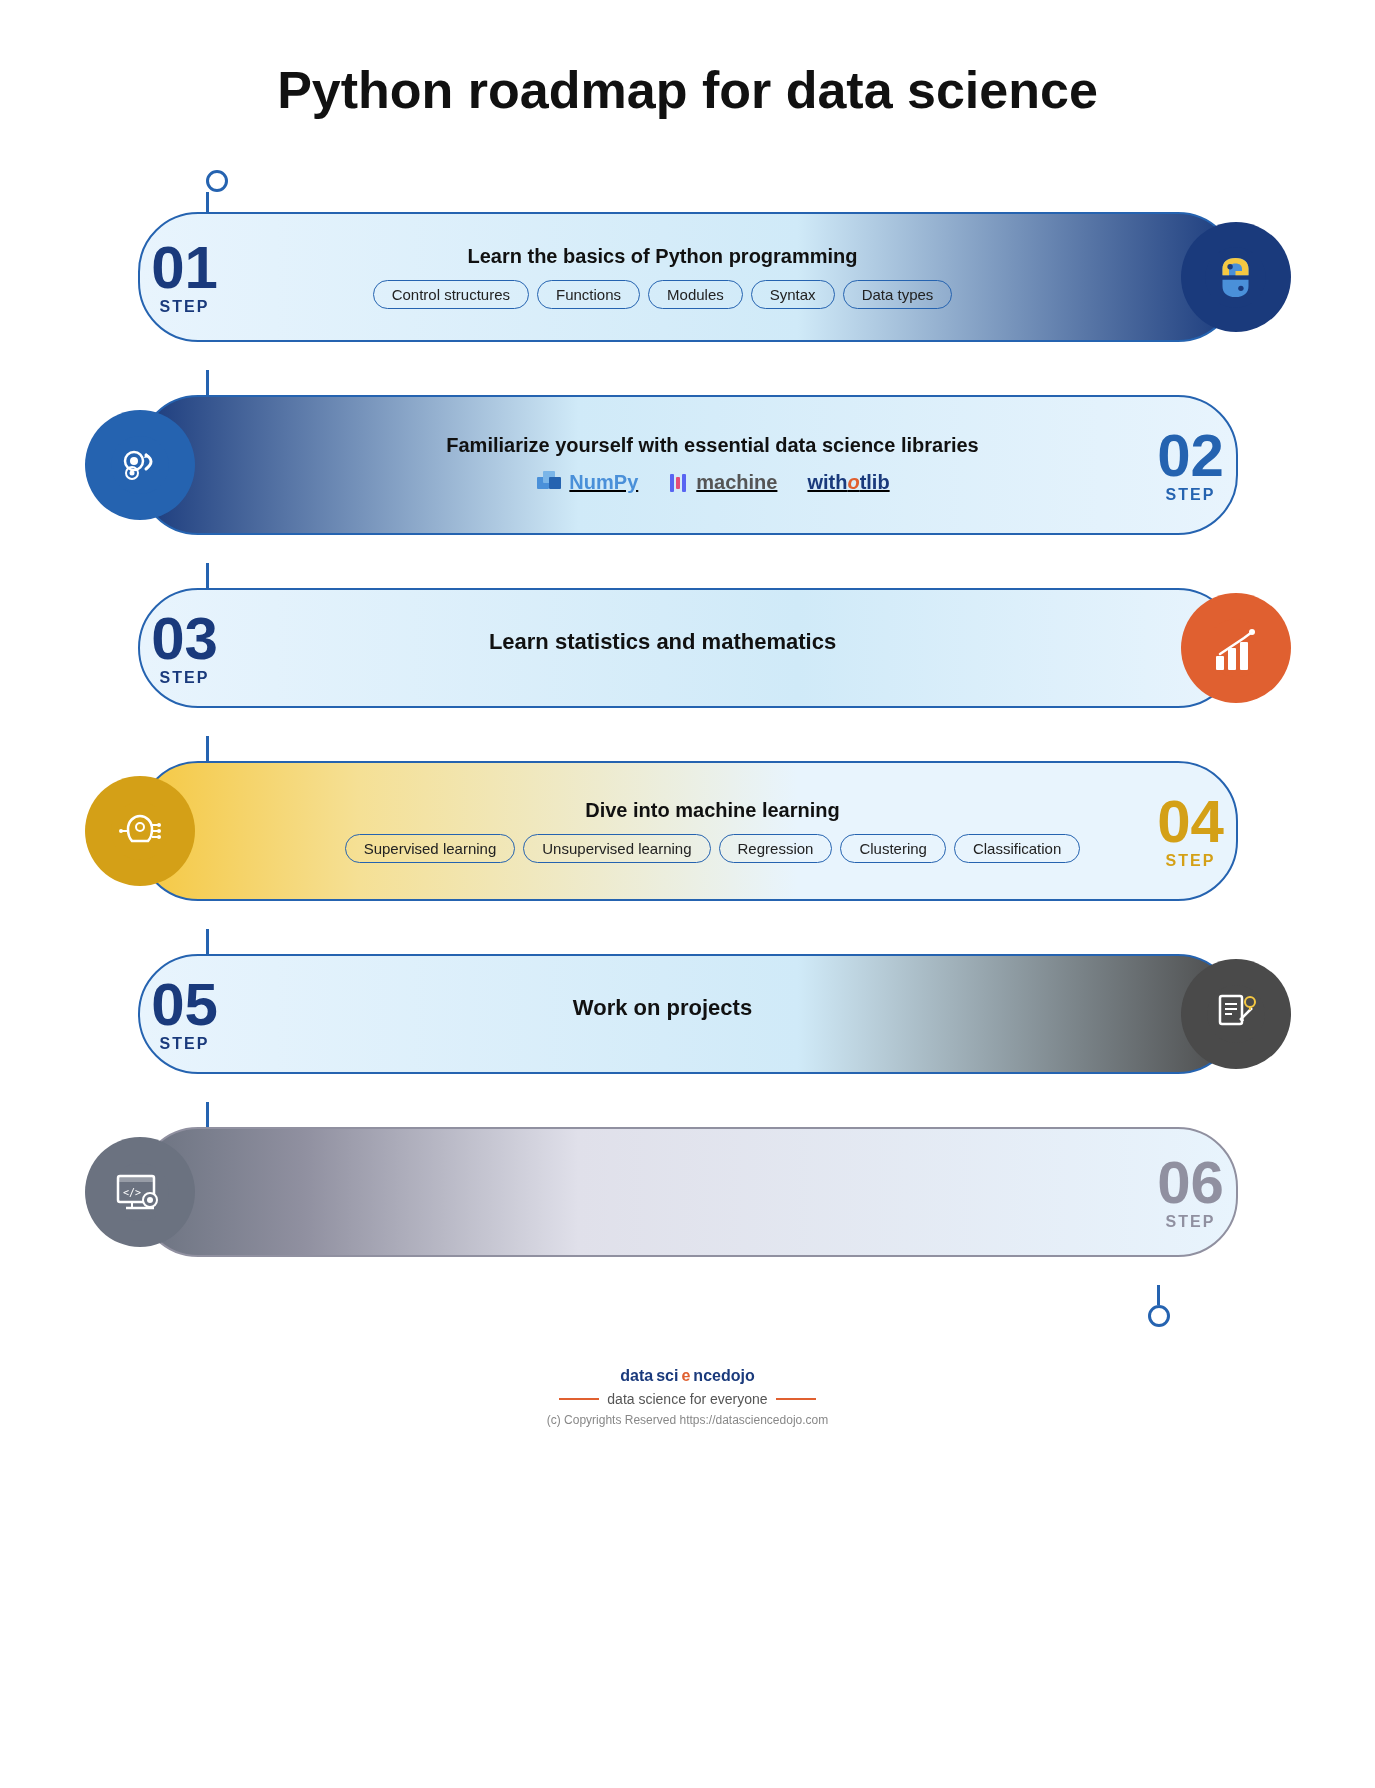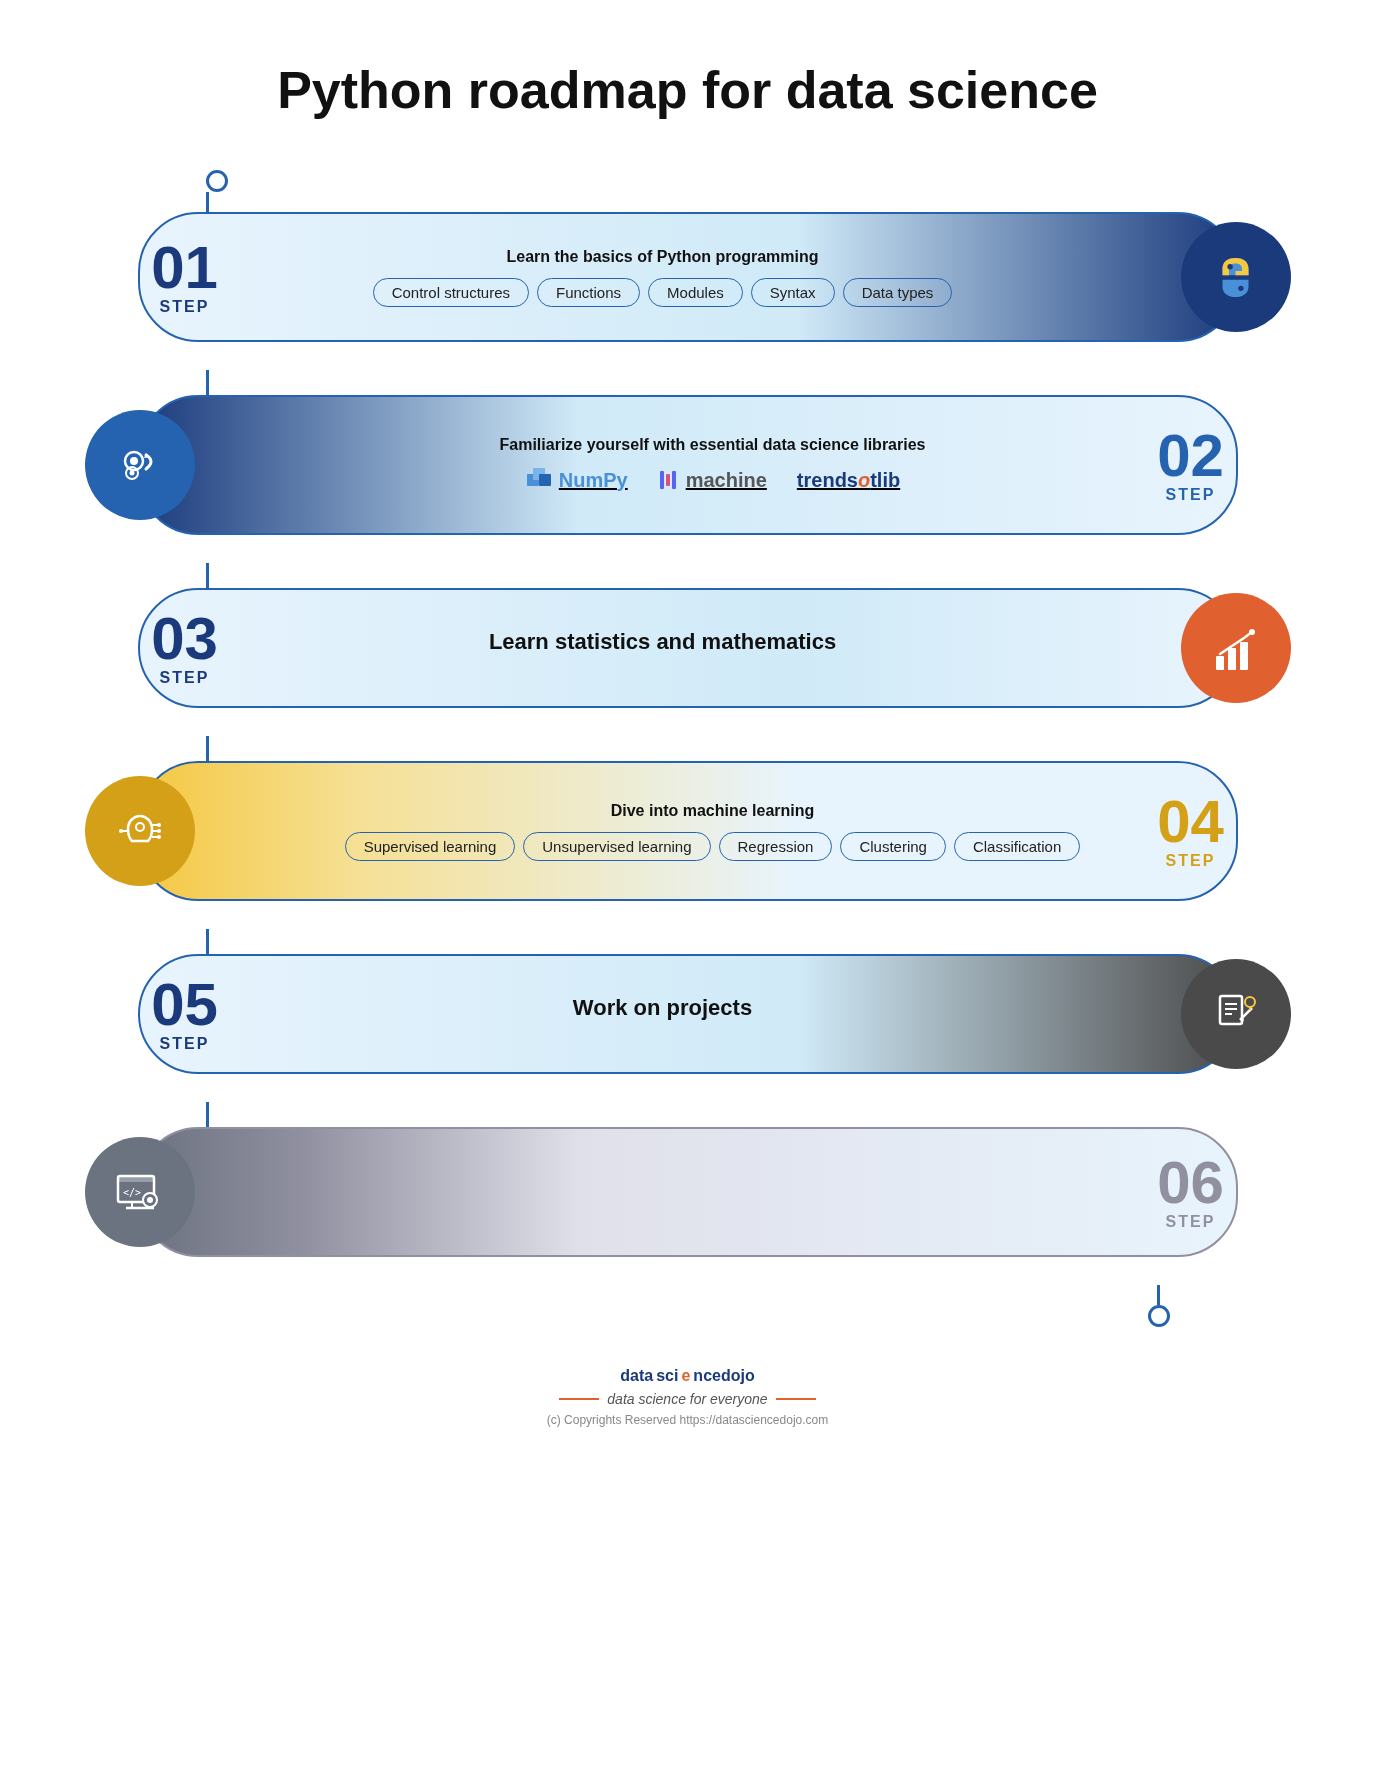--- a/index.html
+++ b/index.html
@@ -129,21 +129,21 @@
     }
 
     .icon-blue { background: #1a3a7c; }
     .icon-blue2 { background: #2563b0; }
     .icon-orange { background: #e06030; }
     .icon-gold { background: #d4a017; }
     .icon-dark { background: #4a4a4a; }
     .icon-slate { background: #6b7280; }
 
     .card-title {
-      font-size: 16px;
+      font-size: 20px;
       font-weight: 800;
       color: #111;
       margin-bottom: 12px;
       text-align: center;
     }
 
     .tags-row {
       display: flex;
       flex-wrap: wrap;
       gap: 8px;
@@ -307,21 +307,20 @@
     .footer-brand .sci { color: #1a3a7c; font-weight: 700; }
     .footer-brand .dot-accent { color: #e06030; font-weight: 900; }
     .footer-brand .ence { color: #1a3a7c; font-weight: 700; }
 
     .footer-tagline {
       font-size: 14px;
       color: #555;
       display: flex;
       align-items: center;
       gap: 8px;
-      font-style: italic;
     }
 
     .footer-tagline .line { height: 1.5px; width: 40px; background: #e06030; display: inline-block; }
 
     .footer-copy {
       font-size: 12px;
       color: #888;
     }
 
     .ml-tag { border-color: #2563b0; }
@@ -402,21 +401,21 @@
           </div>
           <div class="lib-pandas">
             <svg width="22" height="22" viewBox="0 0 22 22">
               <rect x="2" y="2" width="4" height="18" fill="#5865f2" rx="1"></rect>
               <rect x="8" y="5" width="4" height="12" fill="#e44d78" rx="1"></rect>
               <rect x="14" y="2" width="4" height="18" fill="#5865f2" rx="1"></rect>
             </svg>
             <span>machine</span>
           </div>
           <div class="lib-matplotlib">
-            <span style="color:#1a3a7c; font-weight:900;">trends</span><span style="color:#e06030; font-style:italic; font-weight:900;">o</span><span style="color:#1a3a7c; font-weight:900;">tlib</span>
+            <span style="color:#1a3a7c; font-weight:900;">with</span><span style="color:#e06030; font-style:italic; font-weight:900;">o</span><span style="color:#1a3a7c; font-weight:900;">tlib</span>
           </div>
         </div>
       </div>
 
       <div class="step-number-right">
         <span class="num num-blue">02</span>
         <span class="step-label num-blue">STEP</span>
       </div>
     </div>
   </div>

